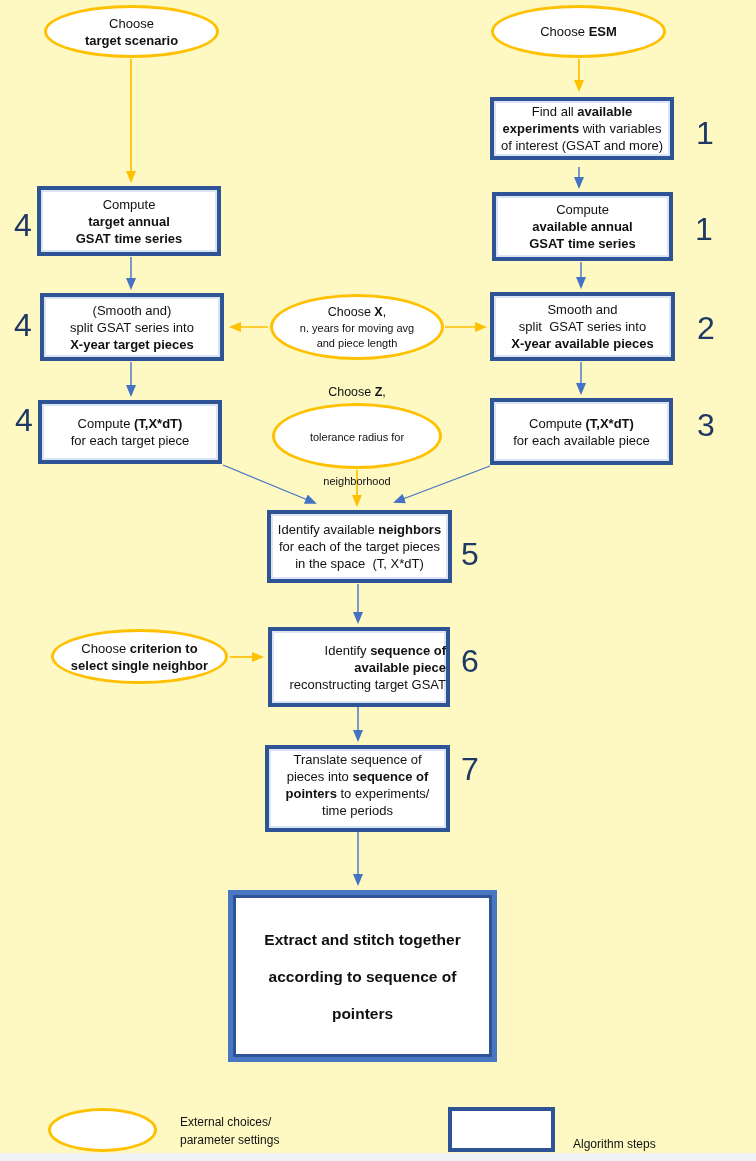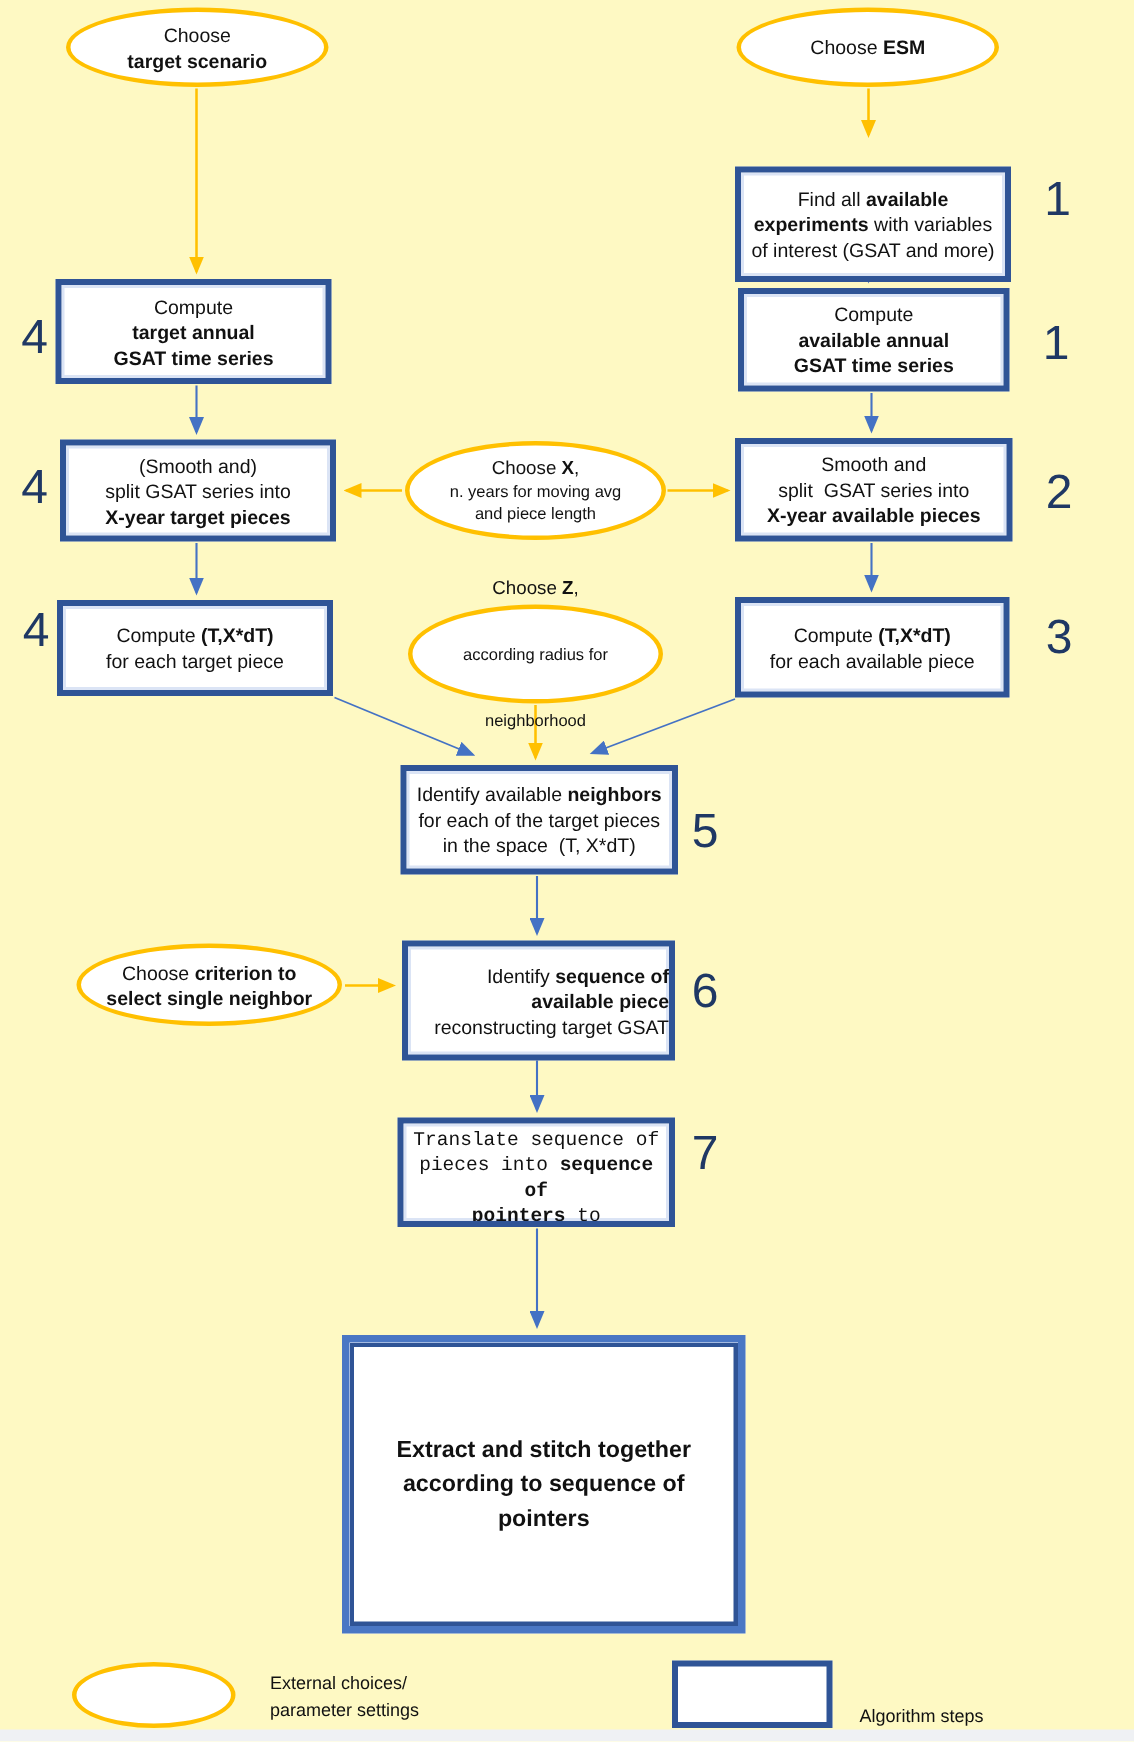--- a/index.html
+++ b/index.html
@@ -110,34 +110,34 @@
     <line x1="223" y1="465" x2="315" y2="503" stroke="#4472C4" stroke-width="1.2" marker-end="url(#arrB)"></line>
     <line x1="490" y1="466" x2="395" y2="502" stroke="#4472C4" stroke-width="1.2" marker-end="url(#arrB)"></line>
     <line x1="358" y1="584" x2="358" y2="622" stroke="#4472C4" stroke-width="1.4" marker-end="url(#arrB)"></line>
     <line x1="358" y1="699" x2="358" y2="740" stroke="#4472C4" stroke-width="1.4" marker-end="url(#arrB)"></line>
     <line x1="358" y1="819" x2="358" y2="884" stroke="#4472C4" stroke-width="1.4" marker-end="url(#arrB)"></line>
   </svg>
 
   <div class="oval" style="left:44px; top:5px; width:175px; height:53px;"><div><span>Choose</span></div><div><span class="b">target scenario</span></div></div>
   <div class="oval" style="left:491px; top:5px; width:175px; height:53px;"><div><span>Choose </span><span class="b">ESM</span></div></div>
   <div class="oval oval-mid" style="left:270px; top:294px; width:174px; height:66px;"><div><span>Choose </span><span class="b">X</span><span>,</span></div><div><span>n. years for moving avg</span></div><div><span>and piece length</span></div></div>
-  <div class="oval oval-mid" style="left:272px; top:403px; width:170px; height:66px;gap:29px;"><div><span>Choose </span><span class="b">Z</span><span>,</span></div><div><span>according radius for</span></div><div><span>neighborhood</span></div></div>
+  <div class="oval oval-mid" style="left:272px; top:403px; width:170px; height:66px;gap:29px;"><div><span>Choose </span><span class="b">Z</span><span>,</span></div><div><span>tolerance radius for</span></div><div><span>neighborhood</span></div></div>
   <div class="oval" style="left:51px; top:629px; width:177px; height:55px;"><div><span>Choose </span><span class="b">criterion to</span></div><div><span class="b">select single neighbor</span></div></div>
 
-  <div class="sbox" style="left:490px; top:111px; width:184px; height:77px;text-align:center;"><div><span>Find all </span><span class="b">available</span></div><div><span class="b">experiments</span><span> with variables</span></div><div><span>of interest (GSAT and more)</span></div></div>
+  <div class="sbox" style="left:490px; top:97px; width:184px; height:63px;text-align:center;"><div><span>Find all </span><span class="b">available</span></div><div><span class="b">experiments</span><span> with variables</span></div><div><span>of interest (GSAT and more)</span></div></div>
   <div class="sbox" style="left:37px; top:186px; width:184px; height:70px;"><div><span>Compute</span></div><div><span class="b">target annual</span></div><div><span class="b">GSAT time series</span></div></div>
   <div class="sbox" style="left:492px; top:192px; width:181px; height:69px;"><div><span>Compute</span></div><div><span class="b">available annual</span></div><div><span class="b">GSAT time series</span></div></div>
   <div class="sbox" style="left:40px; top:293px; width:184px; height:68px;"><div><span>(Smooth and)</span></div><div><span>split GSAT series into</span></div><div><span class="b">X-year target pieces</span></div></div>
   <div class="sbox" style="left:490px; top:292px; width:185px; height:69px;"><div><span>Smooth and</span></div><div><span>split  GSAT series into</span></div><div><span class="b">X-year available pieces</span></div></div>
   <div class="sbox" style="left:38px; top:400px; width:184px; height:64px;"><div><span>Compute </span><span class="b">(T,X*dT)</span></div><div><span>for each target piece</span></div></div>
   <div class="sbox" style="left:490px; top:398px; width:183px; height:67px;"><div><span>Compute </span><span class="b">(T,X*dT)</span></div><div><span>for each available piece</span></div></div>
   <div class="sbox" style="left:267px; top:510px; width:185px; height:73px;"><div><span>Identify available </span><span class="b">neighbors</span></div><div><span>for each of the target pieces</span></div><div><span>in the space  (T, X*dT)</span></div></div>
   <div class="sbox" style="left:268px; top:627px; width:182px; height:80px;align-items:flex-end;"><div><span>Identify </span><span class="b">sequence of</span></div><div><span class="b">available piece</span></div><div><span>reconstructing target GSAT</span></div></div>
-  <div class="sbox top-align" style="left:265px; top:745px; width:185px; height:73px;font-family:Liberation Mono, monospace;"><div><span>Translate sequence of</span></div><div><span>pieces into </span><span class="b">sequence of</span></div><div><span class="b">pointers</span><span> to experiments/</span></div><div><span>time periods</span></div></div>
-  <div class="sbox final-box" style="left:228px; top:890px; width:269px; height:199px;"><div><span class="b">Extract and stitch together</span></div><div><span class="b">according to sequence of</span></div><div><span class="b">pointers</span></div></div>
+  <div class="sbox top-align" style="left:265px; top:745px; width:185px; height:87px;"><div><span>Translate sequence of</span></div><div><span>pieces into </span><span class="b">sequence of</span></div><div><span class="b">pointers</span><span> to experiments/</span></div><div><span>time periods</span></div></div>
+  <div class="sbox final-box" style="left:228px; top:890px; width:269px; height:172px;gap:14px;"><div><span class="b">Extract and stitch together</span></div><div><span class="b">according to sequence of</span></div><div><span class="b">pointers</span></div></div>
 
   <div class="num" style="left:705px; top:133px;">1</div>
   <div class="num" style="left:23px;  top:225px;">4</div>
   <div class="num" style="left:704px; top:229px;">1</div>
   <div class="num" style="left:23px;  top:325px;">4</div>
   <div class="num" style="left:706px; top:328px;">2</div>
   <div class="num" style="left:24px;  top:420px;">4</div>
   <div class="num" style="left:706px; top:425px;">3</div>
   <div class="num" style="left:470px; top:554px;">5</div>
   <div class="num" style="left:470px; top:661px;">6</div>

